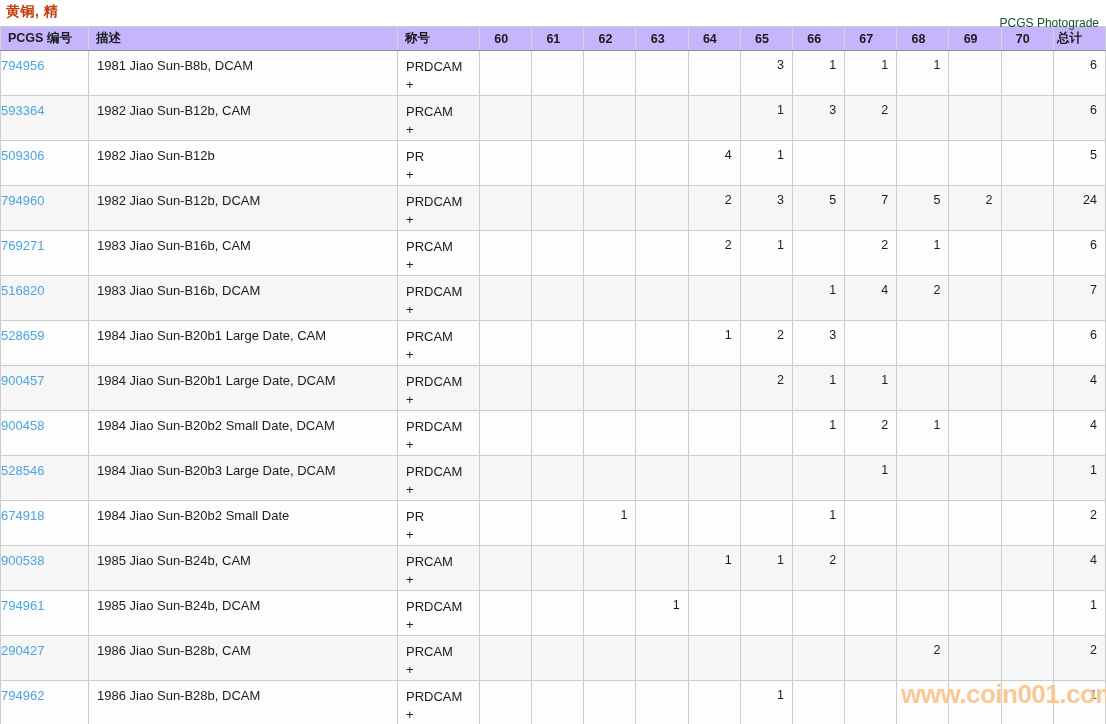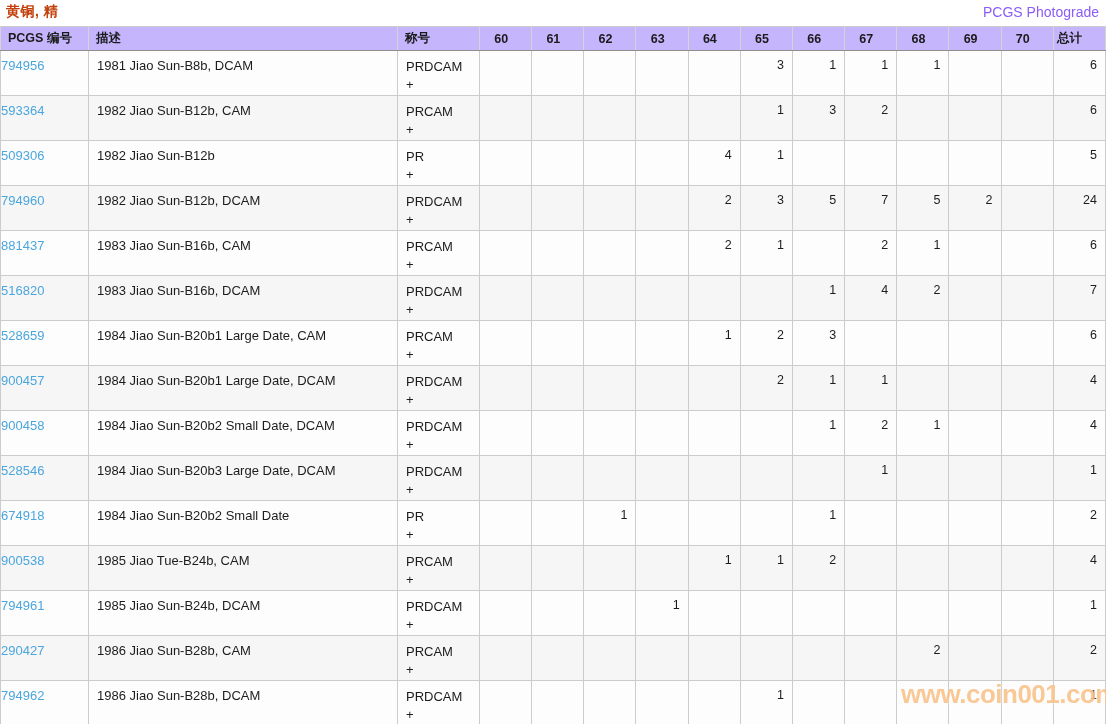--- a/index.html
+++ b/index.html
@@ -18,23 +18,23 @@
   .page-title {
     position: absolute;
     left: 6px; top: 3px;
     font-size: 14px;
     font-weight: bold;
     color: #c2410c;
     letter-spacing: 0.5px;
   }
   .photograde-link {
     position: absolute;
-    right: 7px; top: 4px;
-    font-size: 14px;
-    color: #8b5cf6;
+    right: 7px; top: 16px;
+    font-size: 12px;
+    color: #14532d;
     text-decoration: none;
     cursor: pointer;
   }
   table.pop-table {
     width: 1106px;
     border-collapse: collapse;
     table-layout: fixed;
   }
   thead th {
     height: 24px;
@@ -197,21 +197,21 @@
         <td class="c-num">2</td>
         <td class="c-num">3</td>
         <td class="c-num">5</td>
         <td class="c-num">7</td>
         <td class="c-num">5</td>
         <td class="c-num">2</td>
         <td class="c-num"></td>
         <td class="c-num">24</td>
       </tr>
       <tr>
-    <td class="c-pcgs"><a class="pcgs-link">881437</a></td>
+    <td class="c-pcgs"><a class="pcgs-link">769271</a></td>
     <td class="c-desc">1983 Jiao Sun-B16b, CAM</td>
     <td class="c-desig">
       <div class="d1">PRCAM</div>
       <div class="d2">+</div>
     </td>
   <td class="c-num"></td>
         <td class="c-num"></td>
         <td class="c-num"></td>
         <td class="c-num"></td>
         <td class="c-num">2</td>
@@ -338,21 +338,21 @@
         <td class="c-num"></td>
         <td class="c-num">1</td>
         <td class="c-num"></td>
         <td class="c-num"></td>
         <td class="c-num"></td>
         <td class="c-num"></td>
         <td class="c-num">2</td>
       </tr>
       <tr>
     <td class="c-pcgs"><a class="pcgs-link">900538</a></td>
-    <td class="c-desc">1985 Jiao Tue-B24b, CAM</td>
+    <td class="c-desc">1985 Jiao Sun-B24b, CAM</td>
     <td class="c-desig">
       <div class="d1">PRCAM</div>
       <div class="d2">+</div>
     </td>
   <td class="c-num"></td>
         <td class="c-num"></td>
         <td class="c-num"></td>
         <td class="c-num"></td>
         <td class="c-num">1</td>
         <td class="c-num">1</td>

